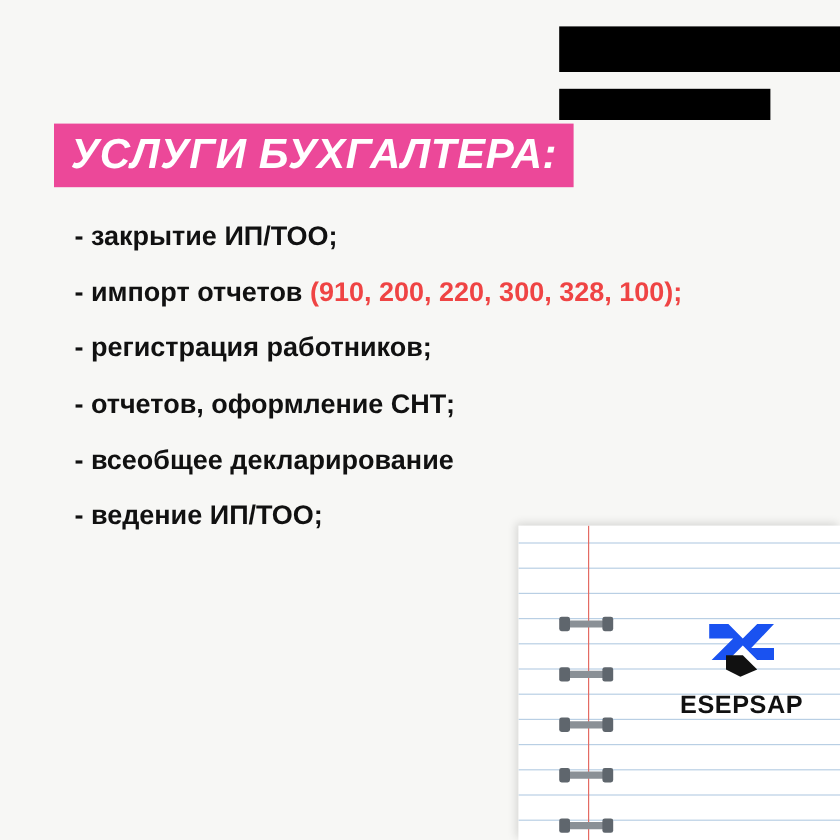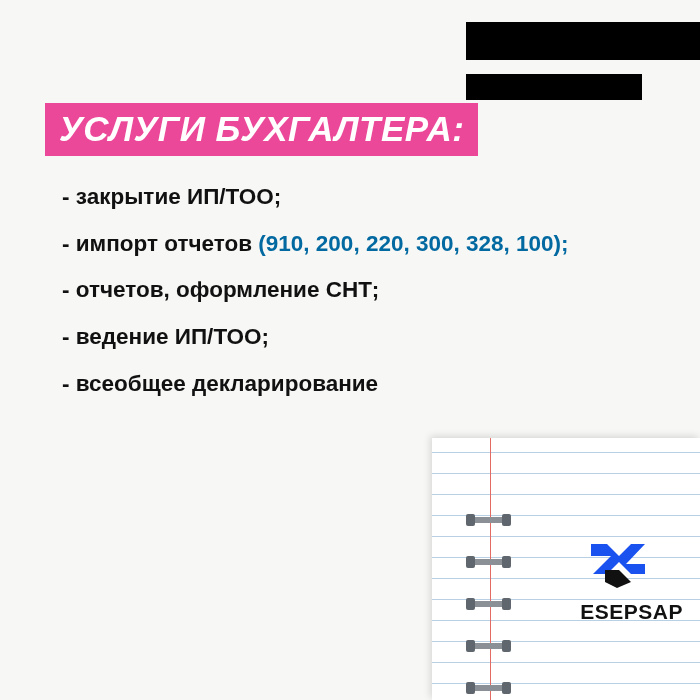--- a/index.html
+++ b/index.html
@@ -110,23 +110,23 @@
     width: 9px;
     height: 12px;
     background: #5f666d;
     border-radius: 2px;
   }
 
   
   .logo-wrap {
     position: absolute;
     left: 553px;
-    top: 540px;
+    top: 516px;
     width: 130px;
-    text-align: right;
+    text-align: center;
   }
   .logo-mark {
     width: 62px;
     height: 52px;
     margin: 0 auto 8px auto;
     position: relative;
   }
   .logo-text {
     font-family: "Liberation Sans", sans-serif;
     font-weight: bold;
@@ -162,21 +162,21 @@
   .list-item {
     font-family: "Liberation Sans", sans-serif;
     font-weight: bold;
     font-size: 22.5px;
     line-height: 1.32;
     color: #111111;
     margin-bottom: 17px;
     padding-left: 16px;
   }
   .list-item .hl {
-    color: #0369a1;
+    color: #ef4444;
   }
 </style>
 </head>
 <body>
 
 <div class="poster">
 
   <div class="bar-top bar-1"></div>
   <div class="bar-top bar-2"></div>
 
@@ -233,18 +233,19 @@
       </svg>
     </div>
     <div class="logo-text">ESEPSAP</div>
   </div>
 
   <div class="heading">УСЛУГИ БУХГАЛТЕРА:</div>
 
   <div class="list" id="service-list">
       <div class="list-item"><span>- </span><span>закрытие ИП/ТОО;</span></div>
       <div class="list-item"><span>- </span><span>импорт отчетов </span><span class="hl">(910, 200, 220, 300, 328, 100);</span></div>
+      <div class="list-item"><span>- </span><span>регистрация работников;</span></div>
       <div class="list-item"><span>- </span><span>отчетов, оформление СНТ;</span></div>
+      <div class="list-item"><span>- </span><span>всеобщее декларирование</span></div>
       <div class="list-item"><span>- </span><span>ведение ИП/ТОО;</span></div>
-      <div class="list-item"><span>- </span><span>всеобщее декларирование</span></div>
     </div>
 
 </div>
 
 </body></html>

